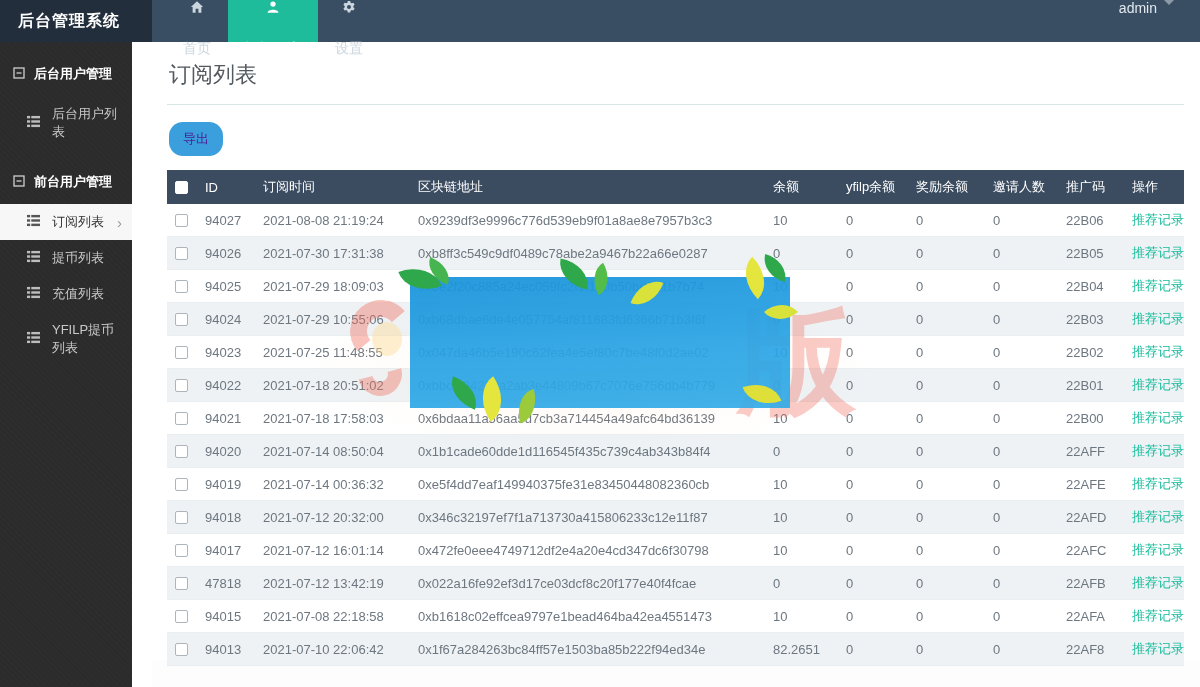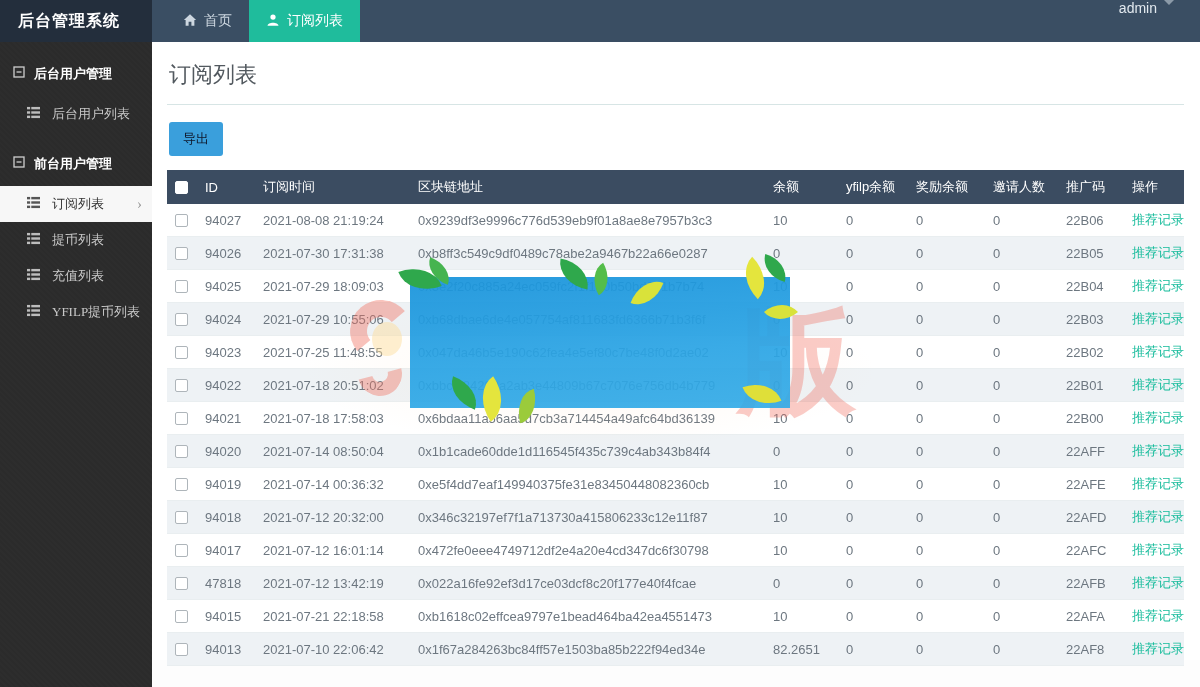--- a/index.html
+++ b/index.html
@@ -15,43 +15,43 @@
     --c-row-alt:#eef2f5;
   }
   *{box-sizing:border-box;margin:0;padding:0;}
   html,body{width:1200px;height:687px;overflow:hidden;}
   body{font-family:"Liberation Sans","DejaVu Sans",sans-serif;background:#fff;position:relative;}
 
   
   .topbar{position:absolute;top:0;left:0;width:1200px;height:42px;background:var(--c-topbar);display:flex;align-items:stretch;z-index:10;}
   .brand{width:152px;background:var(--c-brandbg);color:#fff;font-size:16px;font-weight:bold;display:flex;align-items:center;padding-left:18px;letter-spacing:1px;}
   .nav{display:flex;align-items:stretch;margin-left:14px;}
-  .nav-item{display:flex;align-items:center;gap:7px;padding:0 17px;color:#cdd7e0;font-size:14px;cursor:pointer;}
+  .nav-item{display:flex;align-items:center;gap:23px;padding:0 17px;color:#cdd7e0;font-size:14px;cursor:pointer;flex-direction:column;}
   .nav-item.active{background:var(--c-accent);color:#fff;}
   .nav-item svg{width:14px;height:14px;fill:currentColor;}
   .userbox{margin-left:auto;display:flex;align-items:flex-start;gap:7px;color:#e2e9ef;font-size:14px;padding:0 26px;cursor:pointer;}
   .caret{width:0;height:0;border-left:5px solid transparent;border-right:5px solid transparent;border-top:5px solid #8b9aa8;}
 
   
-  .sidebar{position:absolute;top:42px;left:0;width:152px;height:645px;background:var(--c-sidebar);z-index:9;
-           background-image:repeating-linear-gradient(45deg,rgba(255,255,255,.012) 0 2px,transparent 2px 4px);font-family:Liberation Serif, serif;}
+  .sidebar{position:absolute;top:42px;left:0;width:132px;height:645px;background:var(--c-sidebar);z-index:9;
+           background-image:repeating-linear-gradient(45deg,rgba(255,255,255,.012) 0 2px,transparent 2px 4px);}
   .sb-group{padding-top:10px;}
   .sb-group-header{display:flex;align-items:center;gap:9px;color:#fff;font-size:13px;font-weight:bold;padding:13px 12px 13px 13px;cursor:pointer;}
   .sb-group-header svg{width:12px;height:12px;stroke:#cfcfcf;fill:none;flex:0 0 12px;}
   .sb-item{display:flex;align-items:center;gap:12px;color:#c9c9c9;font-size:13px;padding:9px 10px 9px 27px;cursor:pointer;position:relative;}
   .sb-item svg{width:13px;height:13px;fill:#bdbdbd;flex:0 0 13px;}
   .sb-item.active{background:var(--c-sidebar-active);color:#333;}
   .sb-item.active svg{fill:#555;}
   .sb-item .chev{margin-left:auto;color:#9a9a9a;font-size:15px;line-height:1;display:none;}
   .sb-item.active .chev{display:block;}
 
   
   .main{position:absolute;top:42px;left:152px;width:1048px;height:645px;background:#fff;padding:0 16px 0 15px;}
   .page-title{font-size:22px;color:#52595f;font-weight:400;padding:18px 2px 14px;border-bottom:1px solid #d7e5e5;}
-  .export-btn{display:inline-block;margin:17px 2px 3px;background:var(--c-btn);color:#0f172a;font-size:13px;border:none;border-radius:3px;padding:8px 14px;cursor:pointer;}
+  .export-btn{display:inline-block;margin:17px 2px 3px;background:var(--c-btn);color:#4c1d95;font-size:13px;border:none;border-radius:14px;padding:8px 14px;cursor:pointer;}
 
   
   table{width:100%;border-collapse:collapse;margin-top:11px;font-size:13px;table-layout:fixed;position:relative;z-index:1;}
   thead th{background:var(--c-thead);color:#fff;font-weight:400;text-align:left;padding:8px 8px;white-space:nowrap;}
   tbody td{padding:7px 8px;color:#6d7780;border-bottom:1px solid #e9eef0;white-space:nowrap;overflow:hidden;}
   tbody tr:nth-child(even) td{background:var(--c-row-alt);}
   td a{color:var(--c-link);text-decoration:none;cursor:pointer;}
   .cb{width:13px;height:13px;border:1px solid #aeb5ba;background:#fff;border-radius:2px;cursor:pointer;}
   .cb.all{background:#fff;border-color:#fff;}
 
@@ -83,20 +83,26 @@
             <path d="M8 1.5 15 8h-2v6.5h-3.4V10H6.4v4.5H3V8H1z"></path>
           </svg></span>
         <span>首页</span>
       </div>
       <div class="nav-item active">
         <span><svg viewBox="0 0 16 16">
             <circle cx="8" cy="4.6" r="3"></circle>
             <path d="M1.8 14.5c0-4.4 12.4-4.4 12.4 0z"></path>
           </svg></span>
         <span>订阅列表</span>
+      </div>
+      <div class="nav-item">
+        <span><svg viewBox="0 0 16 16">
+            <path fill-rule="evenodd" d="M9.4 1l.4 2a5 5 0 0 1 1.3.8l1.9-.7 1.4 2.4-1.5 1.3a5 5 0 0 1 0 1.6l1.5 1.3-1.4 2.4-1.9-.7a5 5 0 0 1-1.3.8l-.4 2H6.6l-.4-2a5 5 0 0 1-1.3-.8l-1.9.7-1.4-2.4 1.5-1.3a5 5 0 0 1 0-1.6L1.6 5.5 3 3.1l1.9.7a5 5 0 0 1 1.3-.8l.4-2zM8 10.3a2.3 2.3 0 1 0 0-4.6 2.3 2.3 0 0 0 0 4.6z"></path>
+          </svg></span>
+        <span>设置</span>
       </div>
     </div>
   <div class="userbox">
     <span>admin</span>
     <span class="caret"></span>
   </div>
 </div>
 
 <div class="sidebar" id="sidebar">
     <div class="sb-group">
@@ -375,21 +381,21 @@
           <td>0</td>
           <td>0</td>
           <td>22AFB</td>
           <td><a>推荐记录</a></td>
         </tr>
         <tr>
           <td>
             <div class="cb"></div>
           </td>
           <td>94015</td>
-          <td>2021-07-21 22:18:58</td>
+          <td>2021-07-08 22:18:58</td>
           <td>0xb1618c02effcea9797e1bead464ba42ea4551473</td>
           <td>10</td>
           <td>0</td>
           <td>0</td>
           <td>0</td>
           <td>22AFA</td>
           <td><a>推荐记录</a></td>
         </tr>
         <tr>
           <td>

